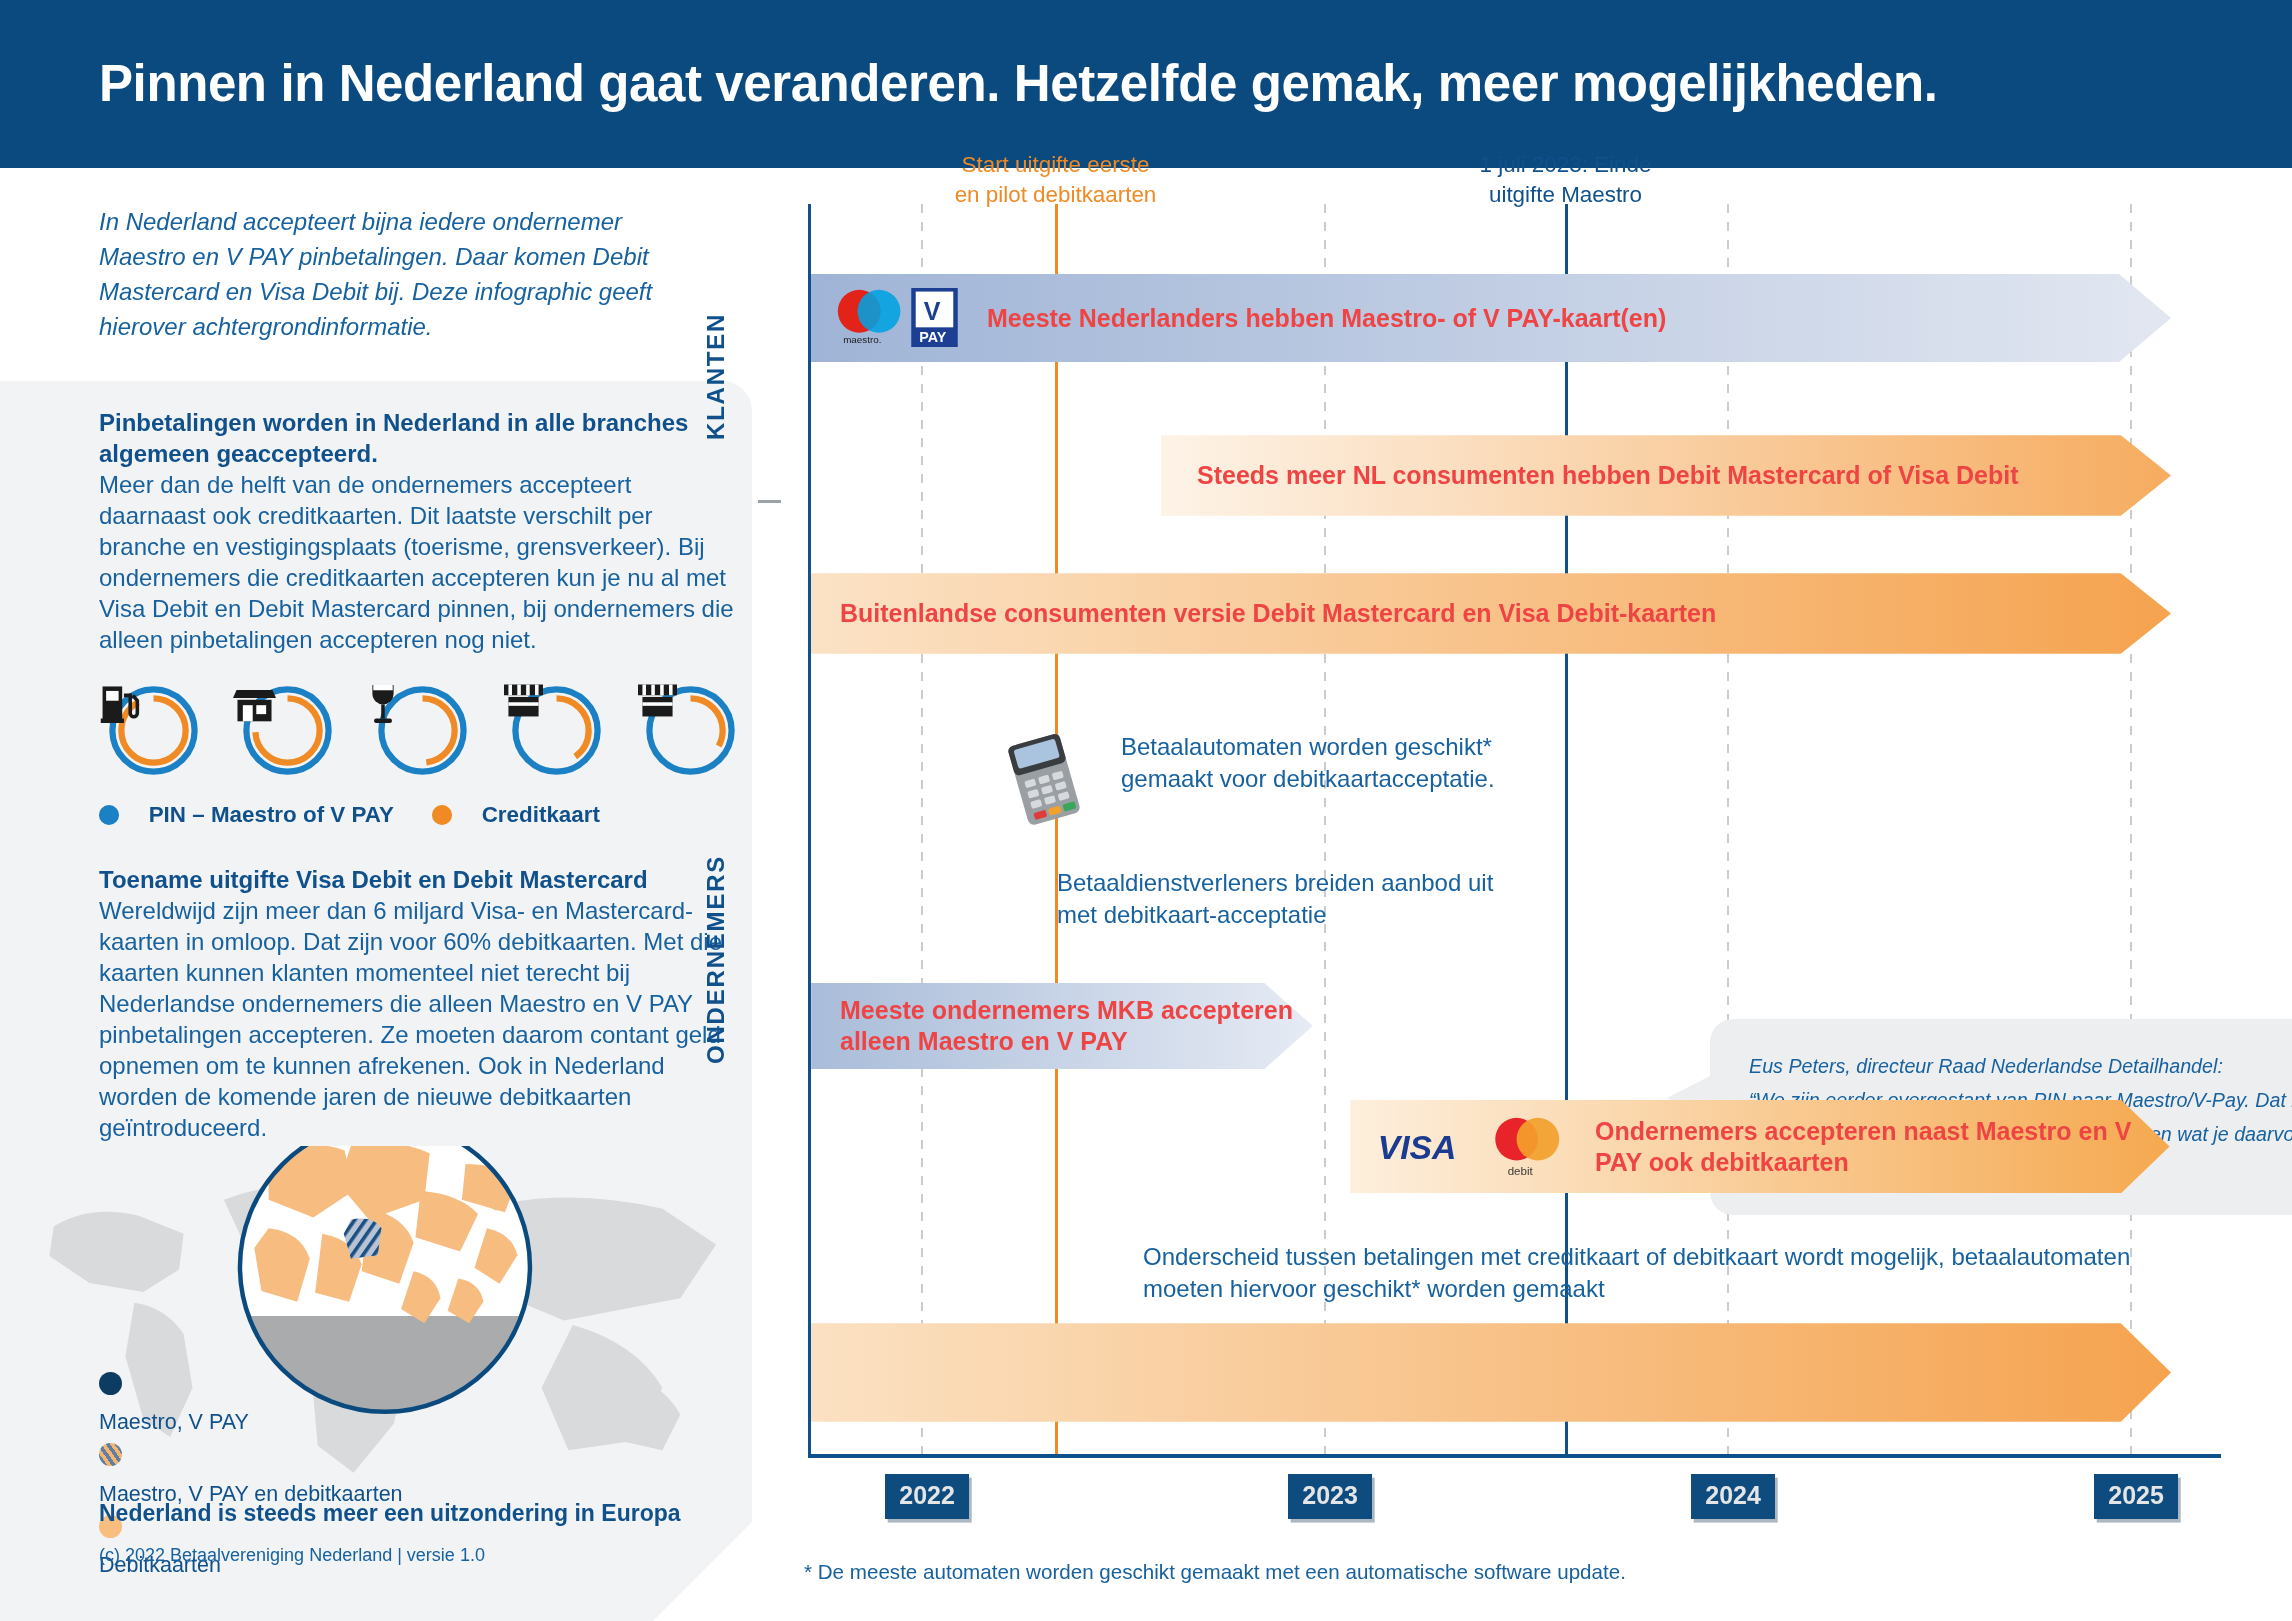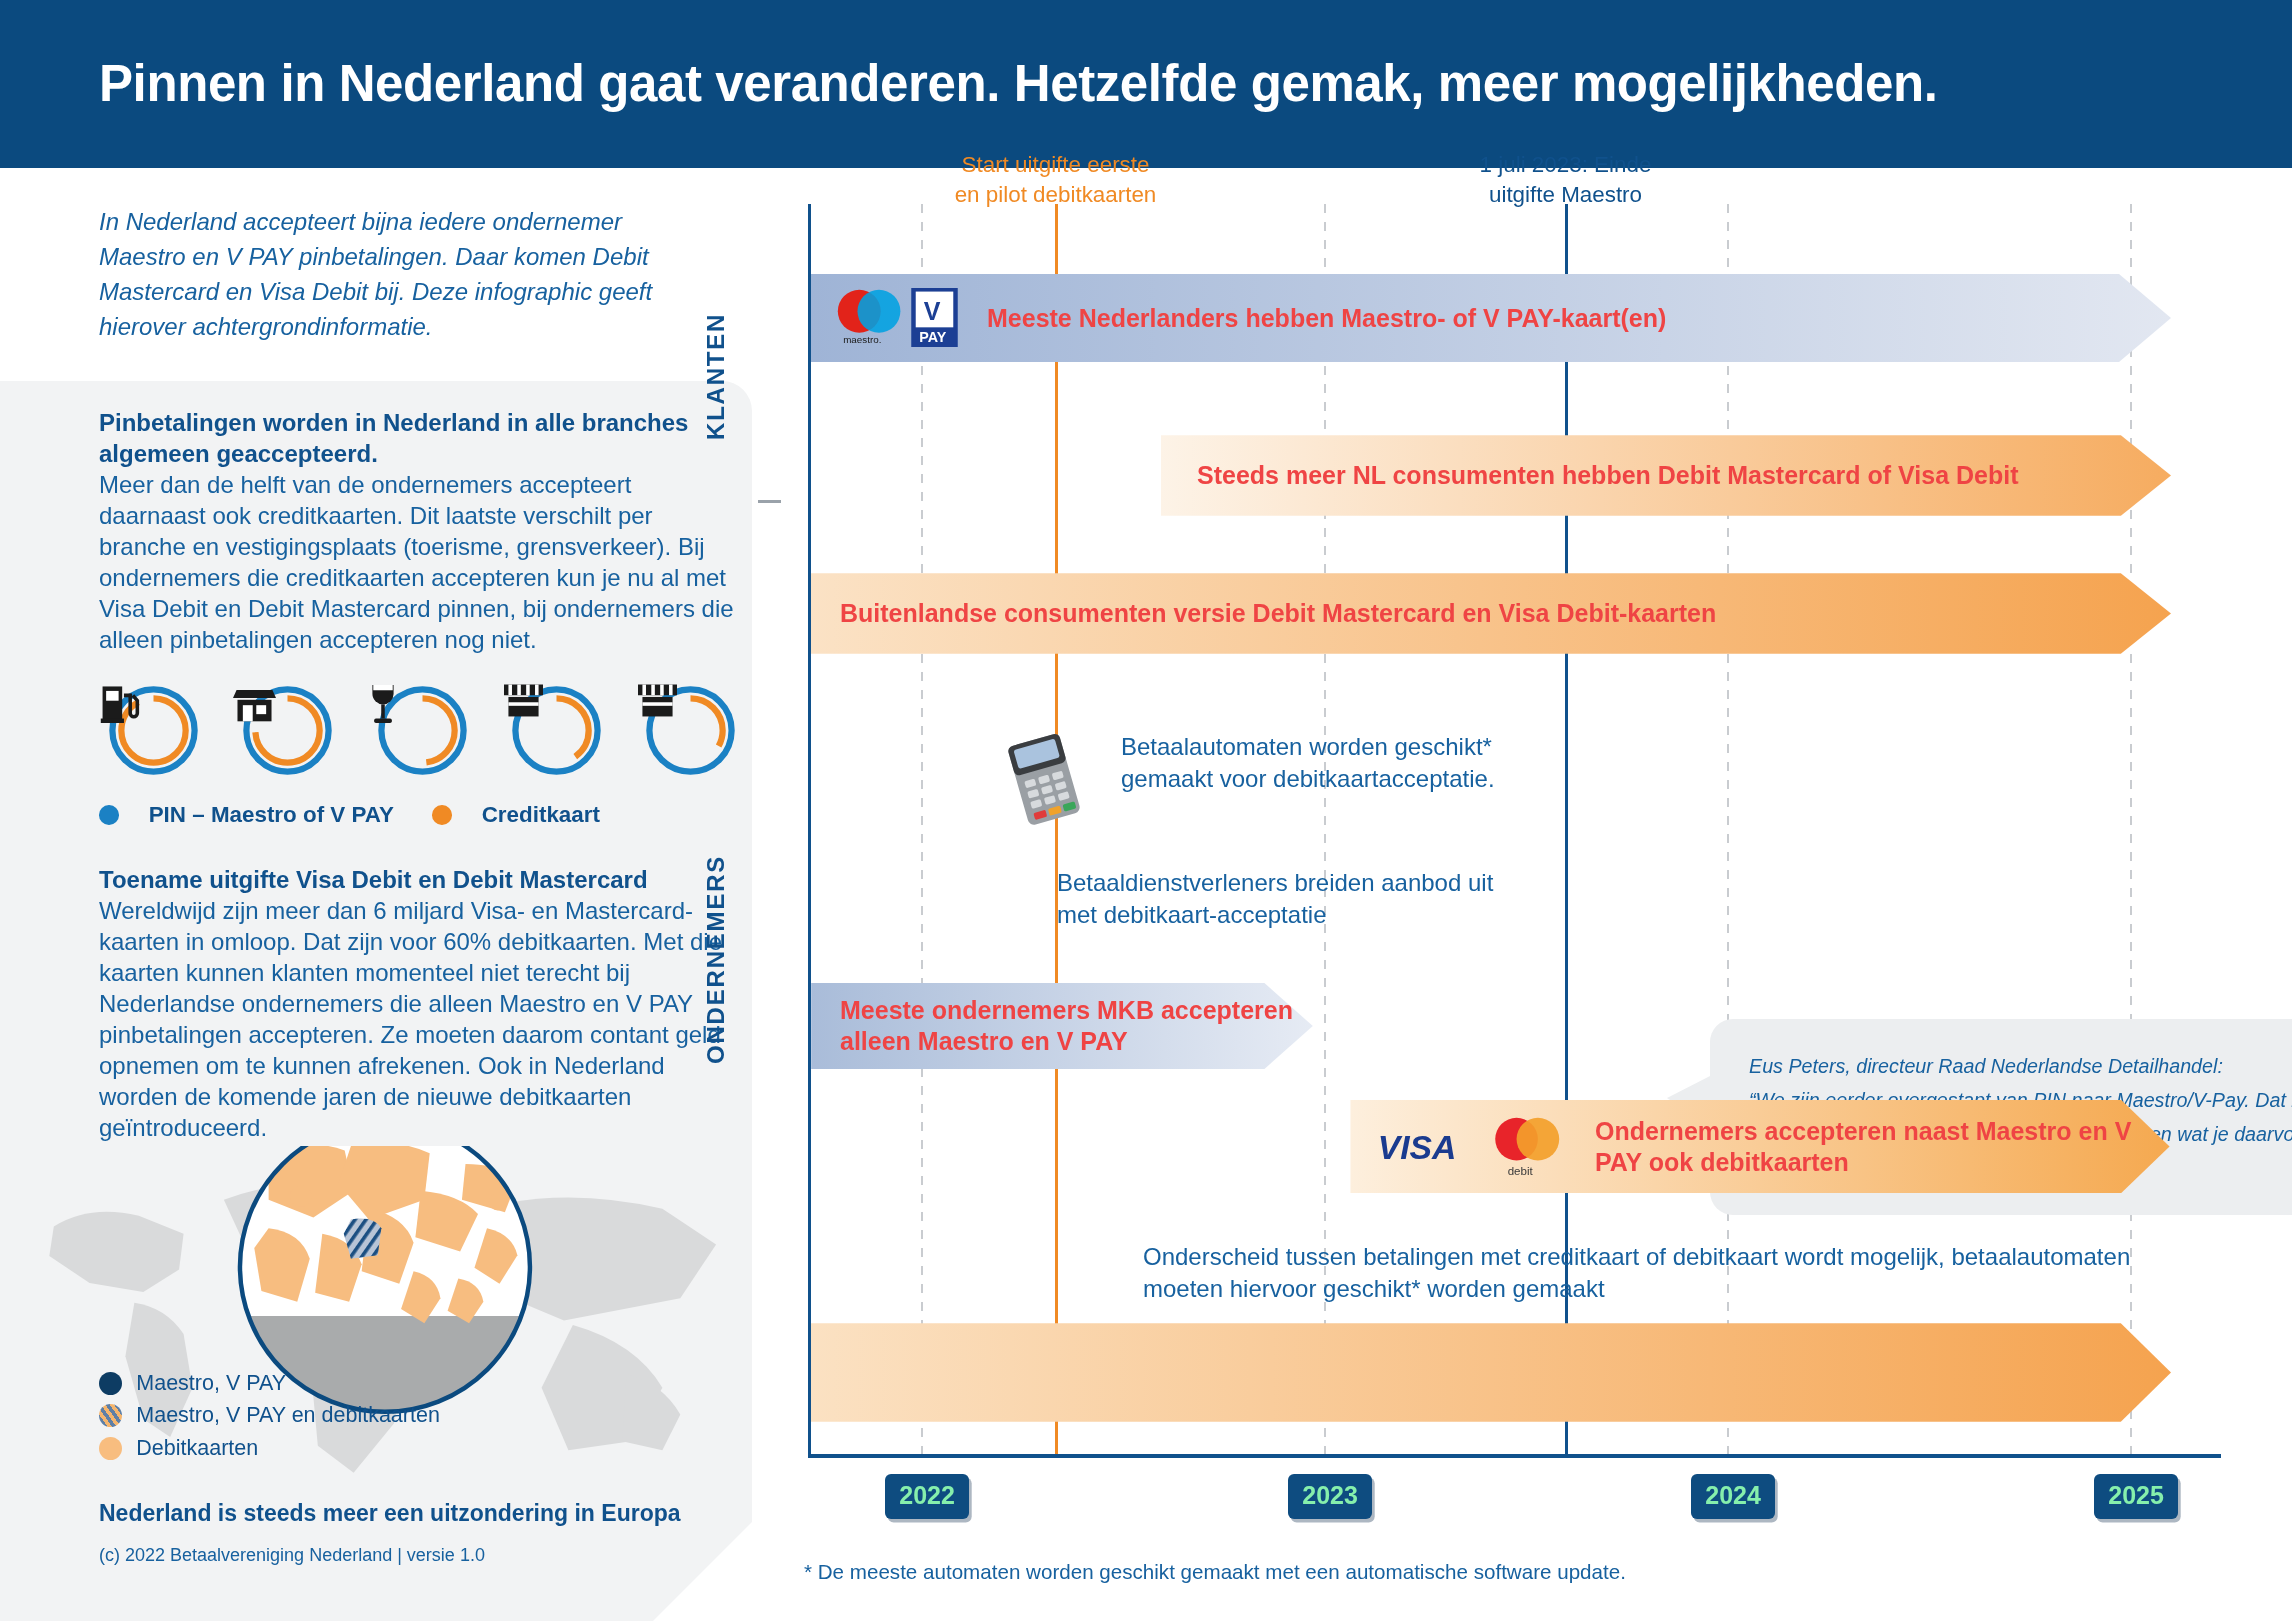--- a/index.html
+++ b/index.html
@@ -59,21 +59,21 @@
   .glyph{position:absolute;left:0;top:0;width:109px;height:99px;
     display:flex;align-items:center;justify-content:center;}
 
   .legend1{position:absolute;left:99px;top:802px;width:645px;height:36px;font-size:22.4px;font-weight:bold;}
   .lg-item{position:absolute;top:0;display:flex;align-items:center;gap:30px;}
   .dot{width:19.7px;height:19.7px;border-radius:50%;display:inline-block;}
 
   
   .map-wrap{position:absolute;left:0;top:1146px;width:752px;height:340px;}
   .map-legend{position:absolute;left:99px;top:1370px;width:376px;font-size:21.5px;line-height:27px;}
-  .ml-row{display:flex;align-items:flex-start;gap:14.3px;margin-bottom:5.4px;}
+  .ml-row{display:flex;align-items:flex-start;gap:14.3px;margin-bottom:5.4px;flex-direction:column;}
   .ml-swatch{width:23px;height:23px;border-radius:50%;flex:0 0 23px;margin-top:1.8px;}
   .map-caption{position:absolute;left:99px;top:1500px;width:627px;
     font-size:23px;font-weight:bold;color:#10518c;}
   .copyright{position:absolute;left:99px;top:1545px;font-size:18px;color:#17619f;}
 
   
   .tl{position:absolute;left:788px;top:204px;width:1433px;height:1272px;}
   .axis-v{position:absolute;left:19.7px;top:0;width:3.6px;height:1254px;background:#10518c;}
   .axis-h{position:absolute;left:19.7px;top:1250px;width:1413px;height:3.6px;background:#10518c;}
 
@@ -99,21 +99,21 @@
   }
   .quote:before{
     content:"";position:absolute;left:-43px;top:56px;
     border-top:23px solid transparent;
     border-bottom:30px solid transparent;
     border-right:45px solid #eceef0;
   }
 
   .year-chip{
     position:absolute;top:1270px;
-    background:#0e4c80;color:#86efac;border-radius:6px;
+    background:#0e4c80;color:#e5e5e5;border-radius:0;
     font-size:25px;font-weight:bold;
     padding:7.2px 14.3px 9px;
     box-shadow:2.7px 3.6px 0 rgba(20,50,80,0.35);
   }
   .footnote{position:absolute;left:804px;top:1560px;font-size:20.6px;color:#17619f;}
 
   
   .terminal{position:absolute;left:994px;top:727px;width:107px;height:107px;}
 </style>
 </head>

